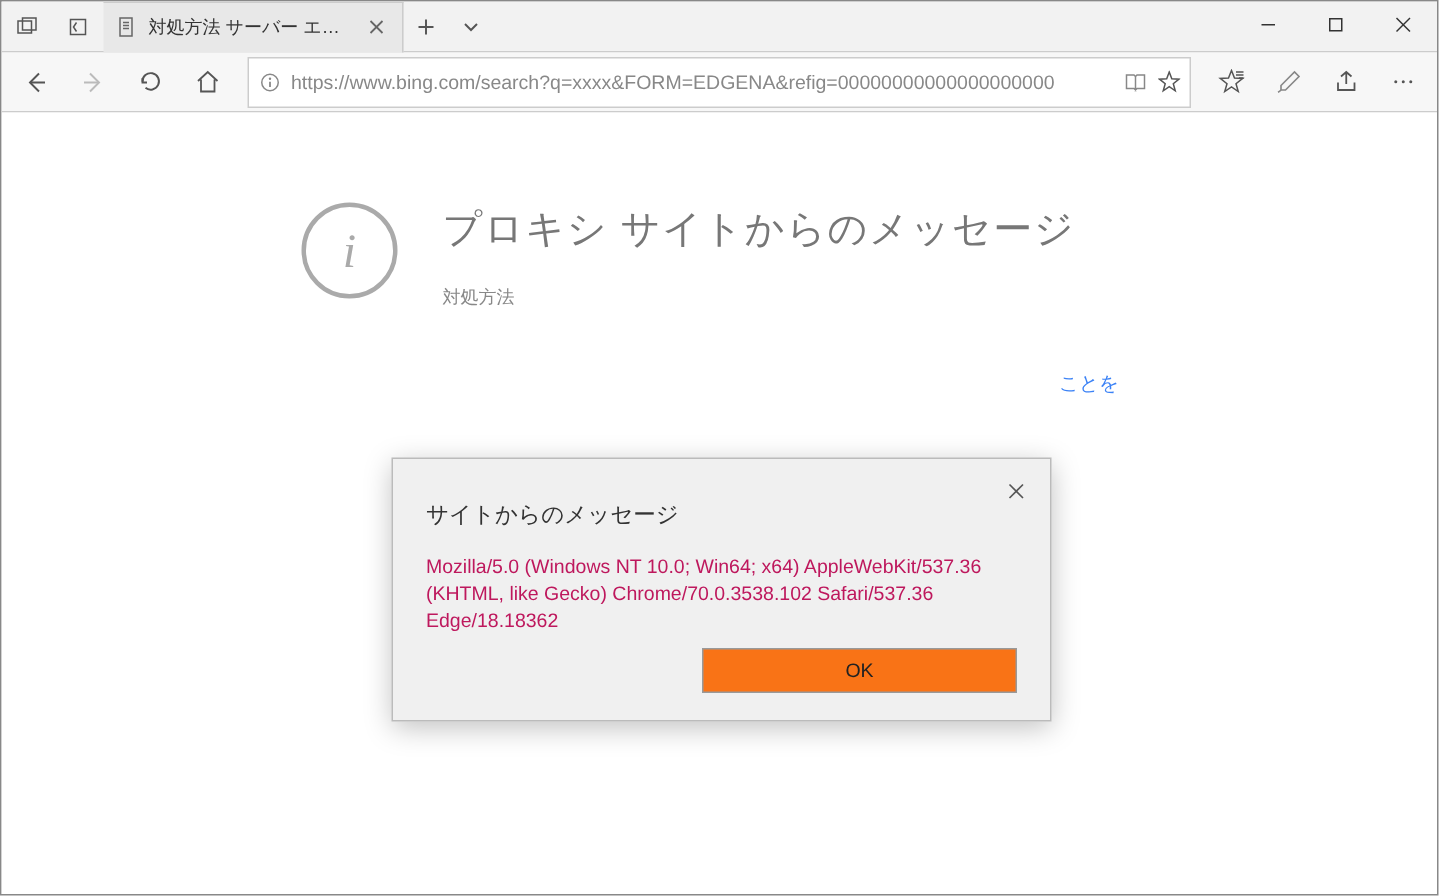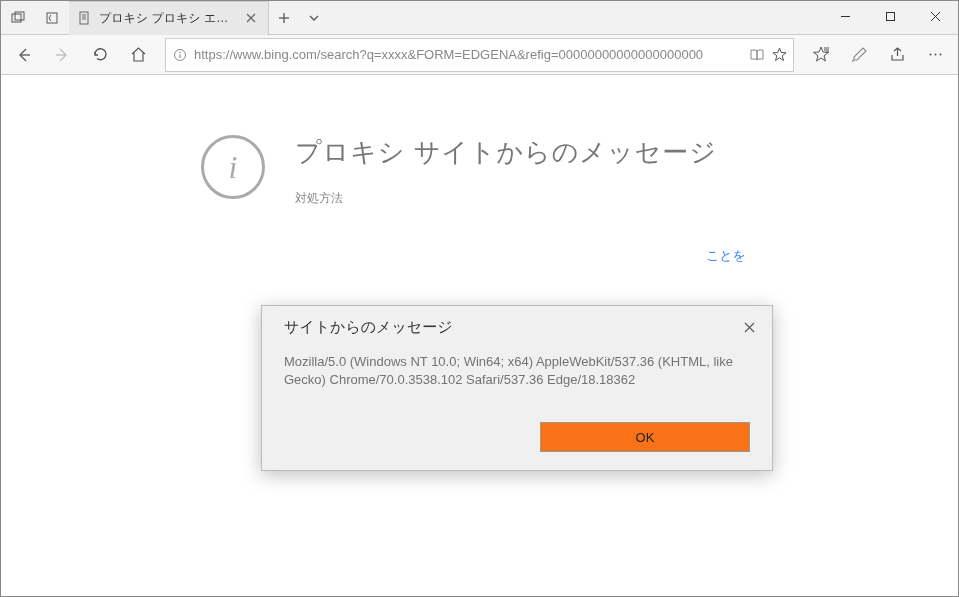--- a/index.html
+++ b/index.html
@@ -27,24 +27,24 @@
 
 
 .content { position: relative; width: 100%; height: calc(100% - 74px); background: #fff; }
 .error-page { padding: 60px 40px 0 200px; display: flex; gap: 30px; color: #888; }
 .info-circle { width: 64px; height: 64px; border: 3px solid #aaa; border-radius: 50%; display: flex; align-items: center; justify-content: center; font-size: 32px; color: #aaa; font-family: Georgia, serif; font-style: italic; flex-shrink: 0; }
 .error-heading { font-size: 26px; font-weight: 300; color: #777; margin-bottom: 20px; letter-spacing: 1px; }
 .error-sub { font-size: 12px; color: #888; }
 .hint-fragment { position: absolute; left: 705px; top: 172px; font-size: 13px; color: #3b82f6; }
 
 
-.dialog { position: absolute; left: 260px; top: 230px; width: 512px; background: #f0f0f0; border: 1px solid #bbb; box-shadow: 0 4px 18px rgba(0,0,0,0.25); padding: 12px 22px 18px; }
+.dialog { position: absolute; left: 260px; top: 230px; width: 440px; background: #f0f0f0; border: 1px solid #bbb; box-shadow: 0 4px 18px rgba(0,0,0,0.25); padding: 28px 22px 18px; }
 .dialog-close { position: absolute; top: 12px; right: 14px; width: 18px; height: 18px; display: flex; align-items: center; justify-content: center; color: #555; font-size: 14px; }
 .dialog-title { font-size: 15px; color: #333; margin-bottom: 16px; }
-.dialog-msg { font-size: 13px; color: #737373; line-height: 1.4; margin-bottom: 33px; }
+.dialog-msg { font-size: 13px; color: #be185d; line-height: 1.4; margin-bottom: 8px; }
 .dialog-actions { display: flex; justify-content: flex-end; }
 .dialog-ok { width: 210px; height: 30px; background: #f97316; border: 1px solid #999; font-size: 13px; color: #222; display: flex; align-items: center; justify-content: center; cursor: pointer; }
 
 svg { display: block; }
 </style>
 </head>
 <body>
 
 <div class="titlebar">
   <div class="titlebar-left">
@@ -62,21 +62,21 @@
     </div>
     <div class="tab">
       <span class="tab-icon">
         <svg width="14" height="14" viewBox="0 0 14 14">
             <rect x="2" y="1" width="8" height="12" fill="none" stroke="#666" stroke-width="1"></rect>
             <line x1="4" y1="4" x2="8" y2="4" stroke="#666"></line>
             <line x1="4" y1="6" x2="8" y2="6" stroke="#666"></line>
             <line x1="4" y1="8" x2="8" y2="8" stroke="#666"></line>
           </svg>
       </span>
-      <span class="tab-title">プロキシ プロキシ エラー</span>
+      <span class="tab-title">対処方法 サーバー エラー</span>
       <span class="tab-close">
         <svg width="10" height="10" viewBox="0 0 10 10">
             <line x1="1" y1="1" x2="9" y2="9" stroke="#666" stroke-width="1.2"></line>
             <line x1="9" y1="1" x2="1" y2="9" stroke="#666" stroke-width="1.2"></line>
           </svg>
       </span>
     </div>
     <div class="newtab-btn">
       <svg width="12" height="12" viewBox="0 0 12 12">
           <line x1="6" y1="1" x2="6" y2="11" stroke="#555" stroke-width="1.3"></line>

